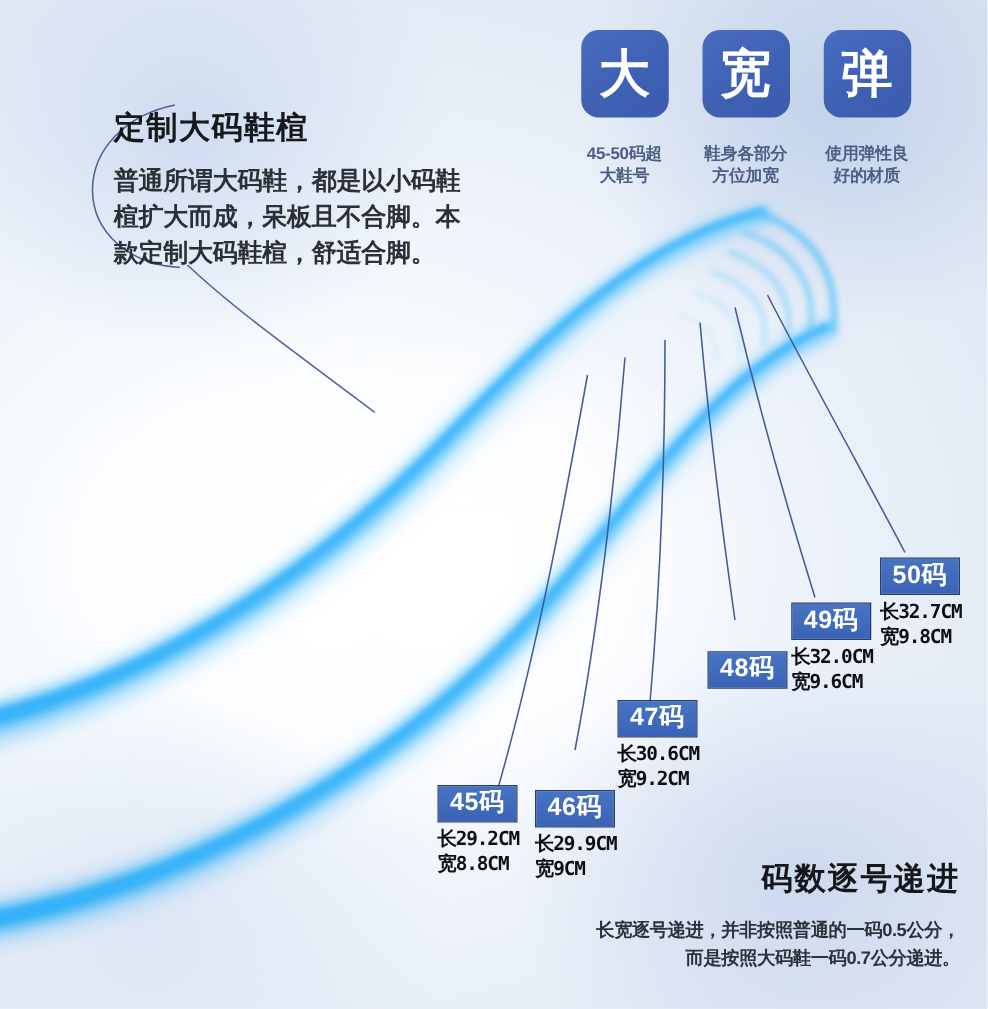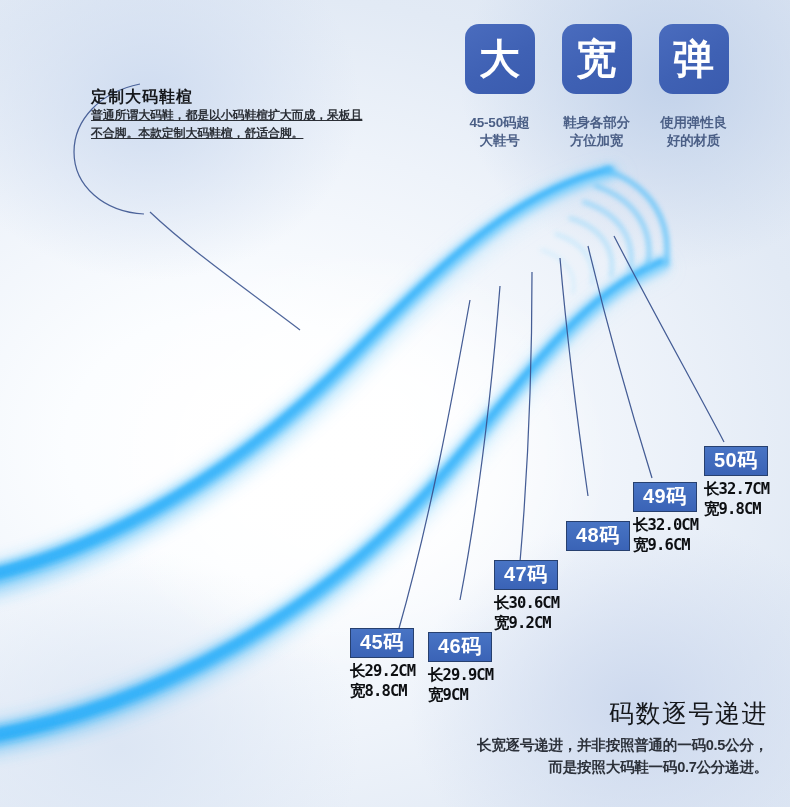--- a/index.html
+++ b/index.html
@@ -42,27 +42,26 @@
     margin:0 auto;letter-spacing:0;
   }
   .badge-cap{
     margin-top:20px;font-size:13.5px;line-height:1.32;
     color:#4b5f86;font-weight:bold;letter-spacing:-0.2px;
   }
 
   
   .lead{position:absolute;left:91px;top:88px;width:278px;}
   .lead-title{
-    font-size:16px;font-weight:bold;color:#16181c;letter-spacing:1px;
-    line-height:1.15;margin:0 0 1px 0;
+    font-size:25px;font-weight:bold;color:#16181c;letter-spacing:1px;
+    line-height:1.15;margin:0 0 14px 0;
   }
   .lead-body{
-    font-size:12px;line-height:1.45;color:#2b2f36;font-weight:bold;
+    font-size:20px;line-height:1.45;color:#2b2f36;font-weight:bold;
     letter-spacing:-0.2px;
-    text-decoration:underline;
   }
 
   
   .callout{position:absolute;}
   .size-tag{
     display:inline-block;
     background:linear-gradient(180deg,#4874c4 0%,#3a63b6 100%);
     border:1px solid #27406f;
     color:#ffffff;font-weight:bold;font-size:20px;
     padding:1px 9px 3px 9px;line-height:1.22;
@@ -71,22 +70,22 @@
   .size-dims{
     margin-top:4px;color:#0d0f12;font-weight:bold;
     font-family:"DejaVu Sans Mono","Liberation Mono",monospace;
     font-size:15.5px;line-height:1.28;letter-spacing:-0.9px;white-space:nowrap;
   }
   .size-dims div{margin:0;}
 
   
   .foot{position:absolute;right:22px;bottom:28px;width:300px;text-align:right;}
   .foot-title{
-    font-size:25px;font-weight:normal;color:#15171b;letter-spacing:1.5px;
-    line-height:1.2;margin-bottom:7px;
+    font-size:25px;font-weight:bold;color:#15171b;letter-spacing:1.5px;
+    line-height:1.2;margin-bottom:17px;
   }
   .foot-body{
     font-size:14.6px;line-height:1.5;color:#2c313a;font-weight:bold;
     letter-spacing:-0.3px;
   }
 </style>
 </head>
 <body>
 
 <div id="poster">

